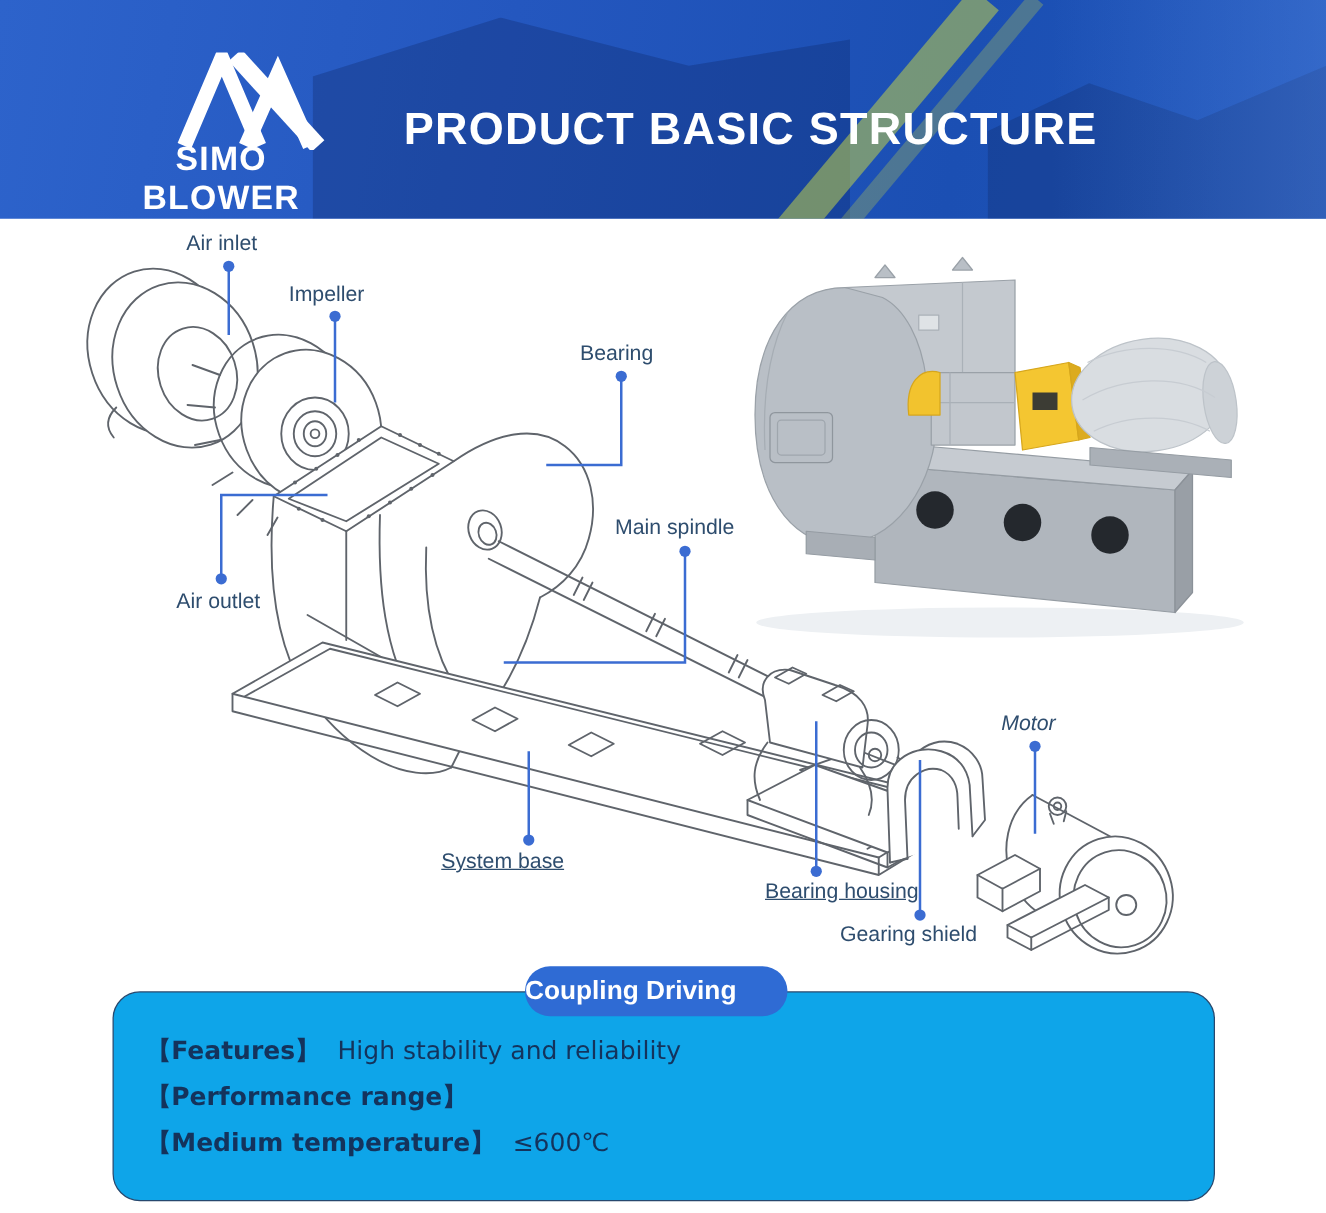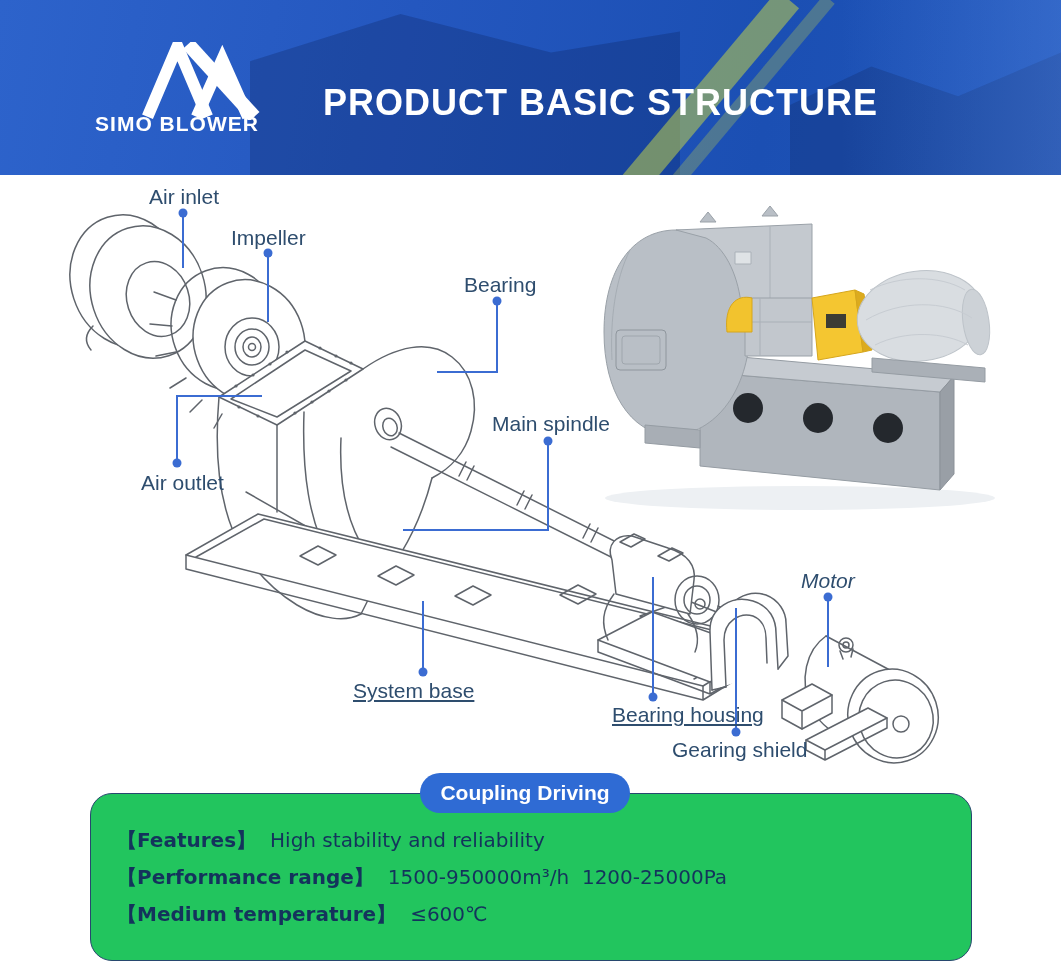--- a/index.html
+++ b/index.html
@@ -16,44 +16,44 @@
           background:rgba(10,32,85,.25);
           clip-path:polygon(0 60%,30% 38%,62% 55%,100% 30%,100% 100%,0 100%);}
   .hdr-stripe1{position:absolute;left:694px;top:-30px;width:28px;height:250px;
           background:rgba(192,207,73,.55);transform:rotate(40deg);}
   .hdr-stripe2{position:absolute;left:742px;top:-30px;width:14px;height:250px;
           background:rgba(192,207,73,.30);transform:rotate(40deg);}
   .hdr-glow{position:absolute;right:0;top:0;width:220px;height:175px;
           background:linear-gradient(90deg,rgba(90,140,230,0) 0%,rgba(90,140,230,.35) 100%);}
   .logo{position:absolute;left:127px;top:42px;width:150px;}
   .brand{position:absolute;left:92px;top:112px;width:170px;text-align:center;
-         color:#fff;font-size:21px;font-weight:700;letter-spacing:1px;}
+         color:#fff;font-size:27px;font-weight:700;letter-spacing:1px;}
   .title{position:absolute;left:305px;top:64px;margin:18px;color:#fff;
          font-size:36px;font-weight:700;letter-spacing:1px;}
 
   
   .diagram-svg{position:absolute;left:0;top:0;width:1061px;height:970px;z-index:1;pointer-events:none;}
-  .dlabel{position:absolute;z-index:2;color:var(--label-text);font-size:21px;white-space:nowrap;}
+  .dlabel{position:absolute;z-index:2;color:var(--label-text);font-size:17px;white-space:nowrap;}
   .lbl-air-inlet{left:149px;top:185px;}
   .lbl-impeller{left:231px;top:226px;}
   .lbl-casing{left:464px;top:273px;}
   .lbl-main-spindle{left:492px;top:412px;}
   .lbl-air-outlet{left:141px;top:471px;}
   .lbl-system-base{left:353px;top:679px;text-decoration:underline;}
   .lbl-bearing-housing{left:612px;top:703px;text-decoration:underline;}
   .lbl-gearing-shield{left:672px;top:738px;}
   .lbl-motor{left:801px;top:569px;font-style:italic;}
 
   
   .specs-box{position:absolute;left:90px;top:793px;width:882px;height:168px;z-index:3;
-             border:1.5px solid #27486e;border-radius:22px;background:#22c55e;
+             border:1.5px solid #27486e;border-radius:22px;background:#0ea5e9;
              box-sizing:border-box;padding:33px 20px 0 26px;}
   .coupling-badge{position:absolute;left:420px;top:773px;width:210px;height:40px;z-index:4;
              background:var(--accent-blue);border-radius:20px;color:#fff;
-             font-size:21px;font-weight:700;text-align:center;line-height:40px;}
+             font-size:21px;font-weight:700;line-height:40px;}
   .spec-row{display:flex;align-items:baseline;gap:14px;margin-bottom:10px;
             font-family:"DejaVu Sans",sans-serif;font-size:20px;color:var(--spec-text);line-height:27px;}
   .spec-label{font-weight:700;}
   .spec-value{white-space:pre-wrap;}
 </style>
 </head>
 <body>
 
 <div class="page">
 
@@ -244,21 +244,20 @@
   <div class="dlabel lbl-gearing-shield">Gearing shield</div>
   <div class="dlabel lbl-motor">Motor</div>
 
   <div class="specs-box">
     <div class="spec-row">
       <span class="spec-label">【Features】</span>
       <span class="spec-value">High stability and reliability</span>
     </div>
     <div class="spec-row">
       <span class="spec-label">【Performance range】</span>
-      <span class="spec-value">1500-950000m³/h  1200-25000Pa</span>
     </div>
     <div class="spec-row">
       <span class="spec-label">【Medium temperature】</span>
       <span class="spec-value">≤600℃</span>
     </div>
   </div>
   <div class="coupling-badge">Coupling Driving</div>
 
 </div>
 

